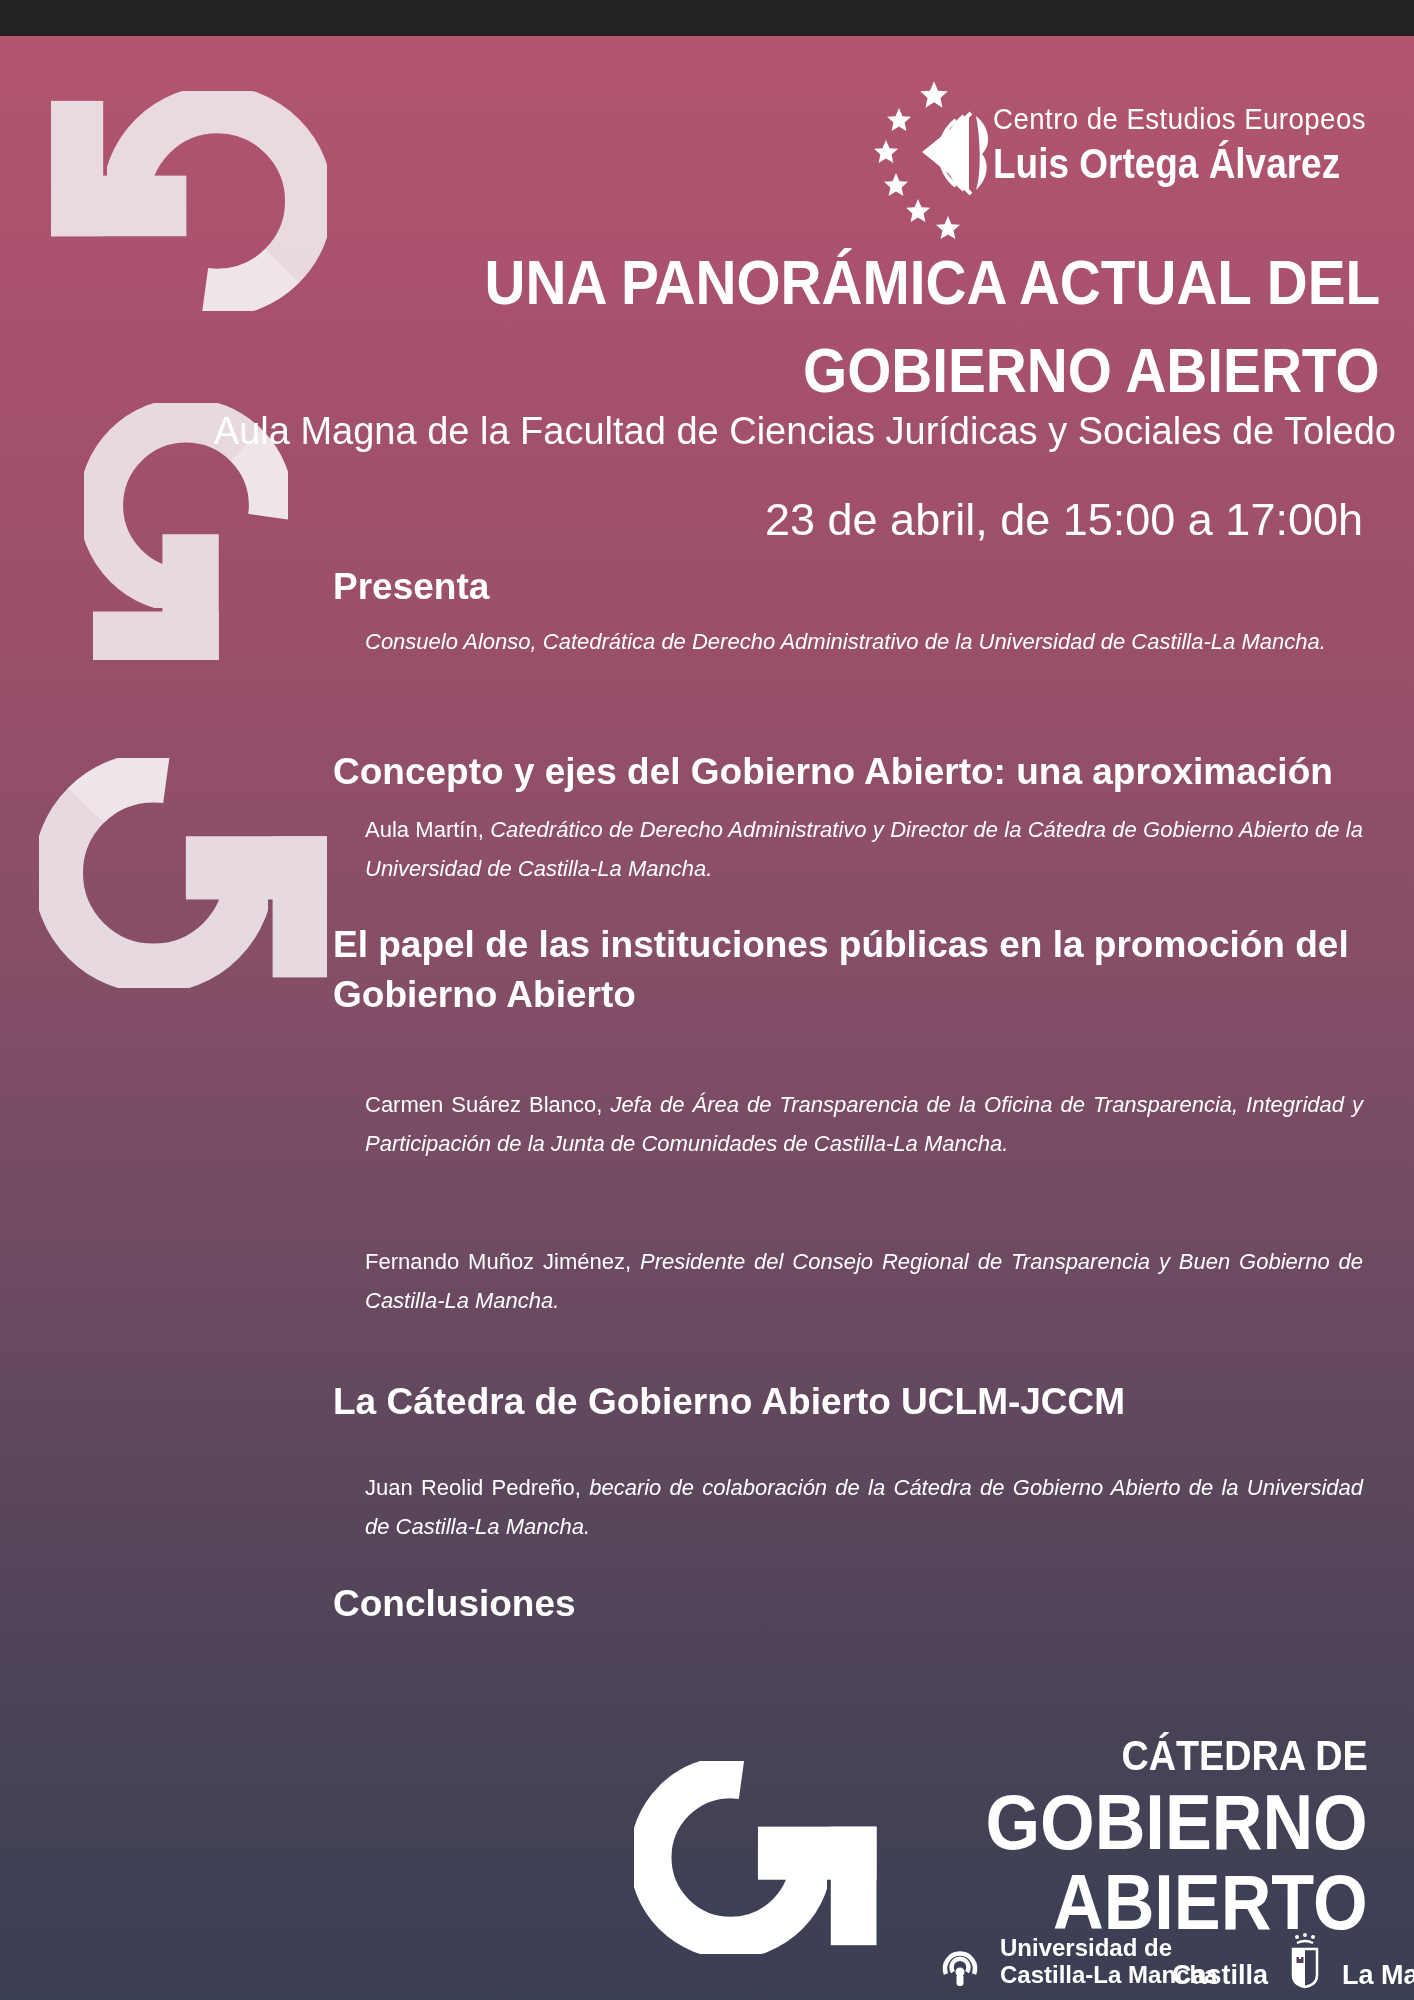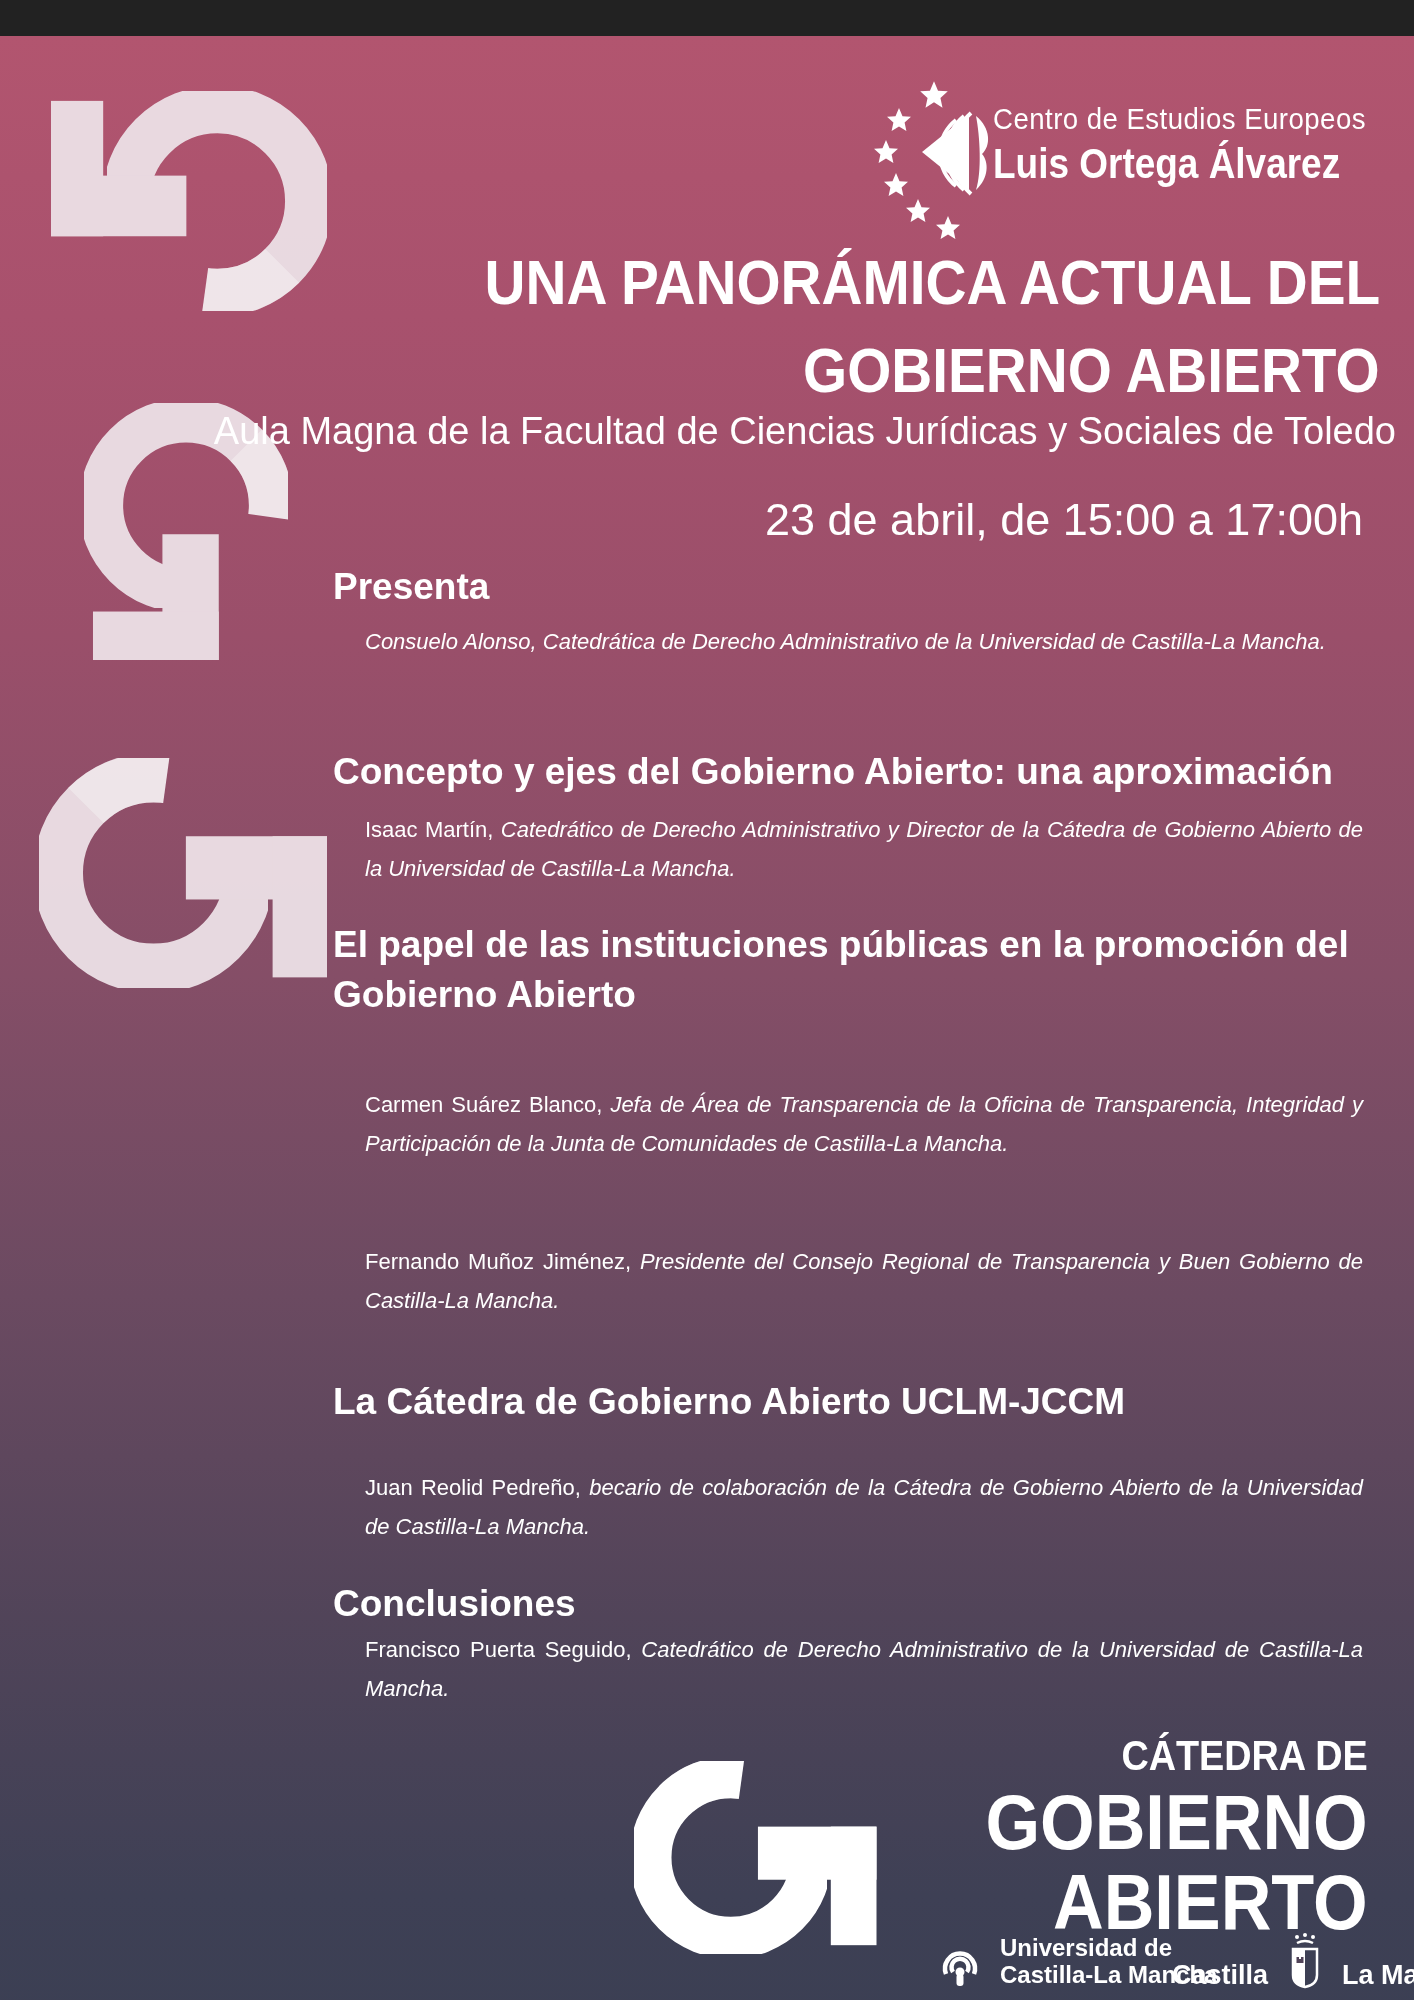--- a/index.html
+++ b/index.html
@@ -106,21 +106,21 @@
   <div class="abs datetime">23 de abril, de 15:00 a 17:00h</div>
 
   <div class="abs sec-heading" style="top:526px;">Presenta</div>
   <p class="abs speaker" style="top:586px; margin:0;">
     <span class="name italic-name">Consuelo Alonso,</span>
     <span class="role">Catedrática de Derecho Administrativo de la Universidad de Castilla-La Mancha.</span>
   </p>
 
   <div class="abs sec-heading" style="top:711px;">Concepto y ejes del Gobierno Abierto: una aproximación</div>
   <p class="abs speaker" style="top:774px; margin:0;">
-    <span class="name">Isaac Martín,</span>
+    <span class="name">Aula Martín,</span>
     <span class="role">Catedrático de Derecho Administrativo y Director de la Cátedra de Gobierno Abierto de la Universidad de Castilla-La Mancha.</span>
   </p>
 
   <div class="abs sec-heading" style="top:884px;">El papel de las instituciones públicas en la promoción del
 Gobierno Abierto</div>
   <p class="abs speaker" style="top:1049px; margin:0;">
     <span class="name">Carmen Suárez Blanco,</span>
     <span class="role">Jefa de Área de Transparencia de la Oficina de Transparencia, Integridad y Participación de la Junta de Comunidades de Castilla-La Mancha.</span>
   </p>
   <p class="abs speaker" style="top:1206px; margin:0;">
@@ -128,24 +128,20 @@
     <span class="role">Presidente del Consejo Regional de Transparencia y Buen Gobierno de Castilla-La Mancha.</span>
   </p>
 
   <div class="abs sec-heading" style="top:1341px;">La Cátedra de Gobierno Abierto UCLM-JCCM</div>
   <p class="abs speaker" style="top:1432px; margin:0;">
     <span class="name">Juan Reolid Pedreño,</span>
     <span class="role">becario de colaboración de la Cátedra de Gobierno Abierto de la Universidad de Castilla-La Mancha.</span>
   </p>
 
   <div class="abs sec-heading" style="top:1543px;">Conclusiones</div>
-  <p class="abs speaker" style="top:1594px; margin:0;">
-    <span class="name">Francisco Puerta Seguido,</span>
-    <span class="role">Catedrático de Derecho Administrativo de la Universidad de Castilla-La Mancha.</span>
-  </p>
 
   <svg class="abs" style="left:628px; top:1698px; color:#ffffff;" width="250" height="247" viewBox="0 0 100 100">
     <use href="#g-glyph"></use>
   </svg>
 
   <div class="abs catedra">
     <div class="catedra-line1"><span>CÁTEDRA DE</span></div>
     <div class="catedra-big"><span>GOBIERNO</span></div>
     <div class="catedra-big"><span>ABIERTO</span></div>
   </div>

